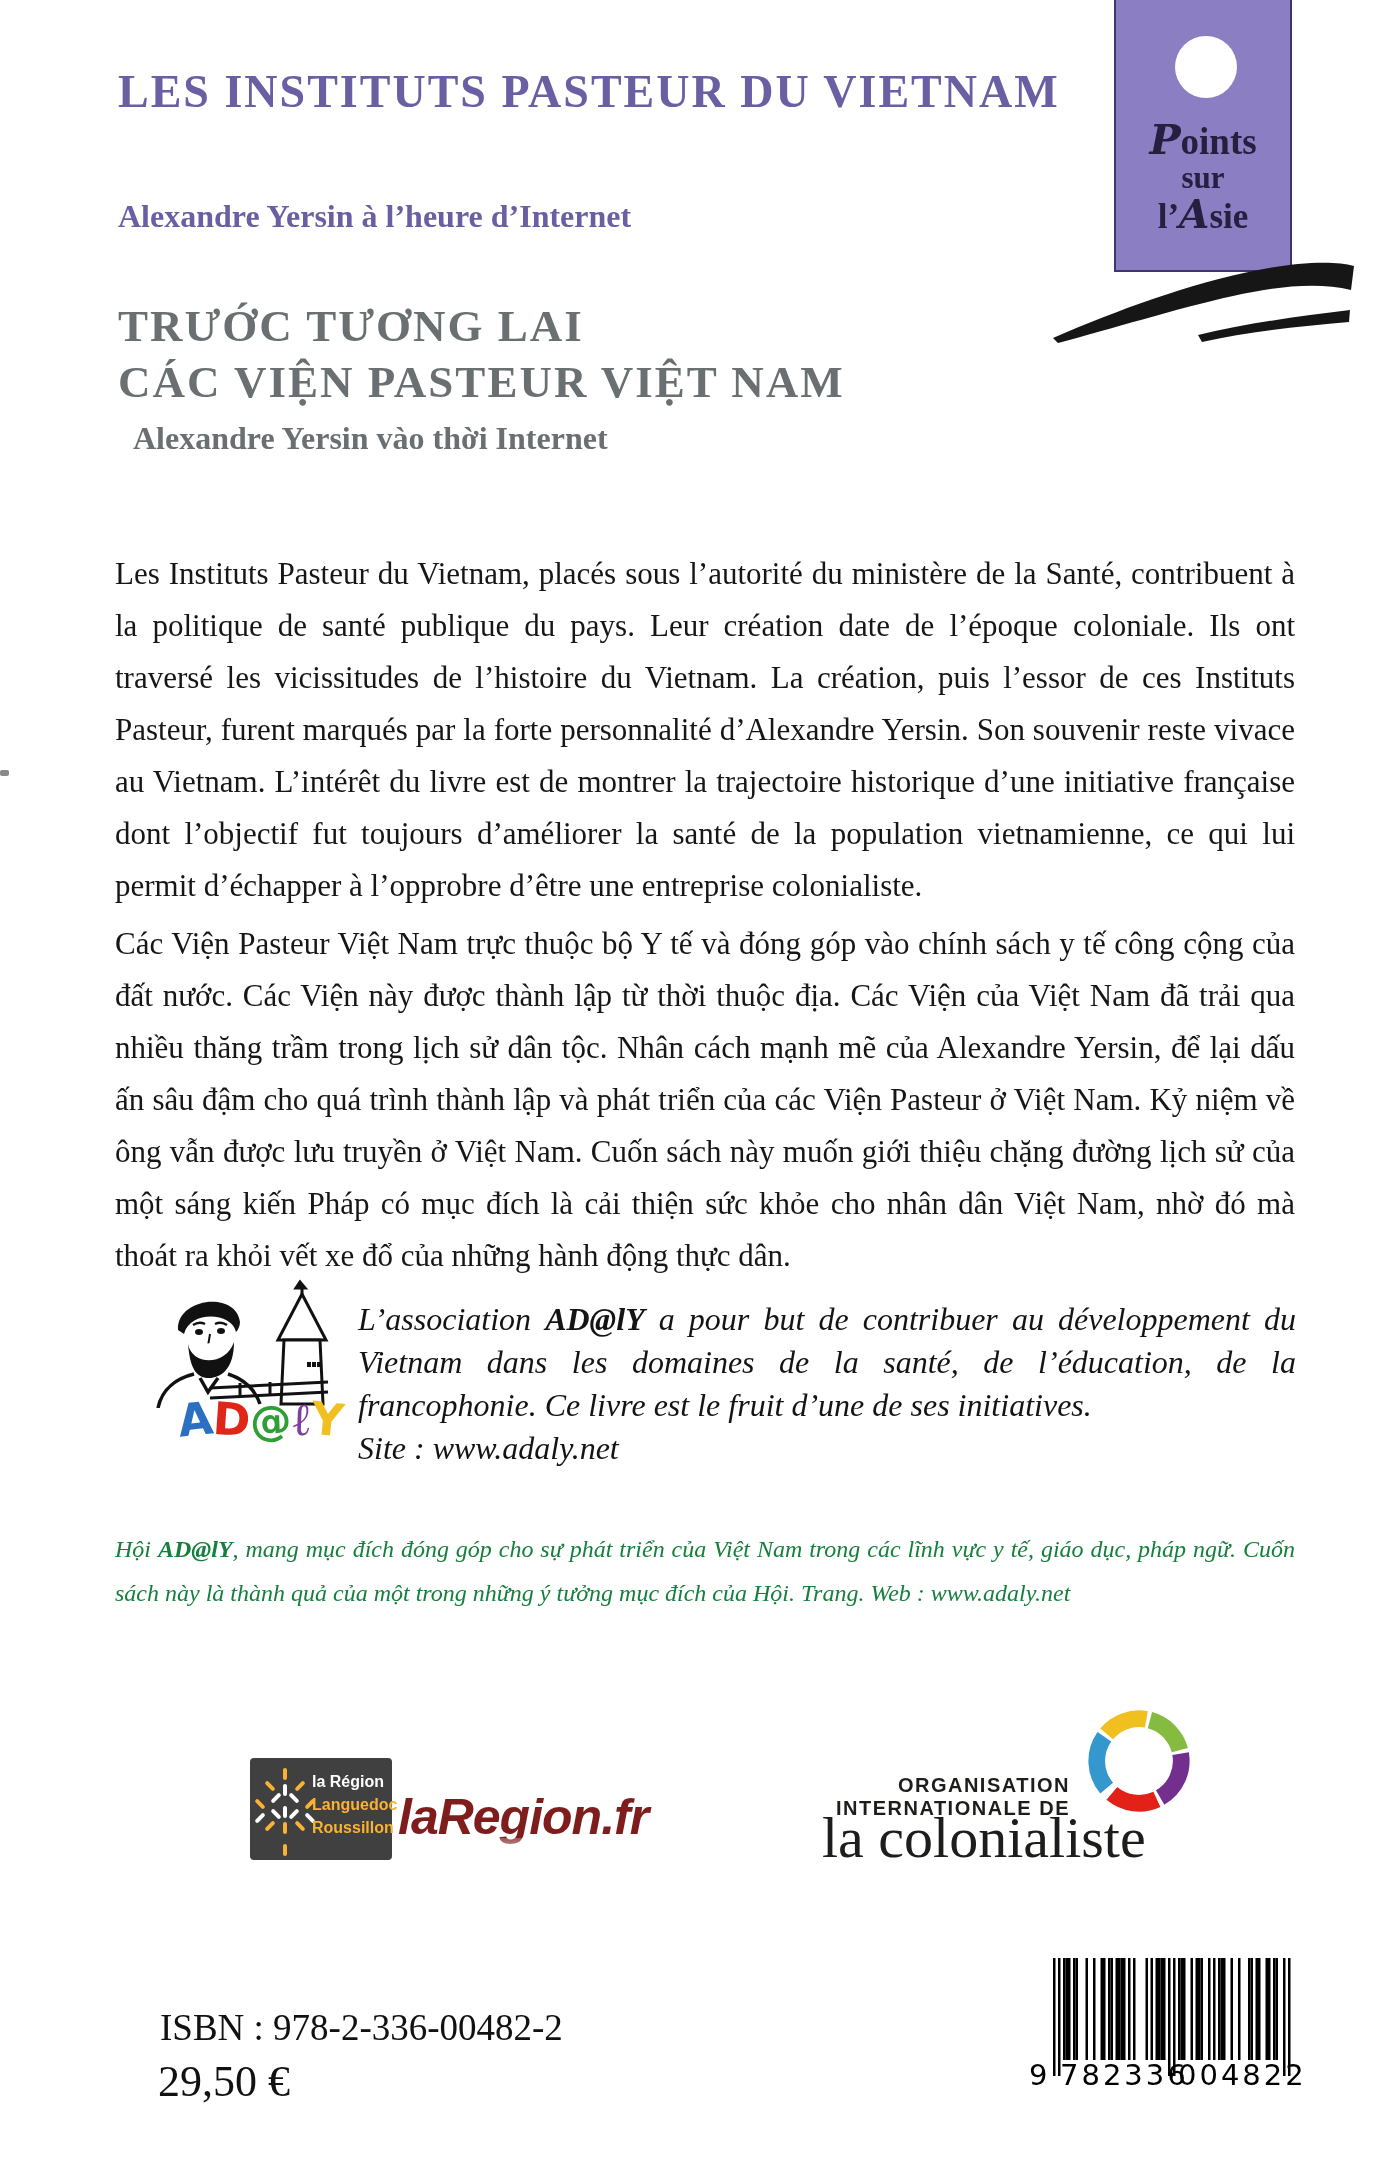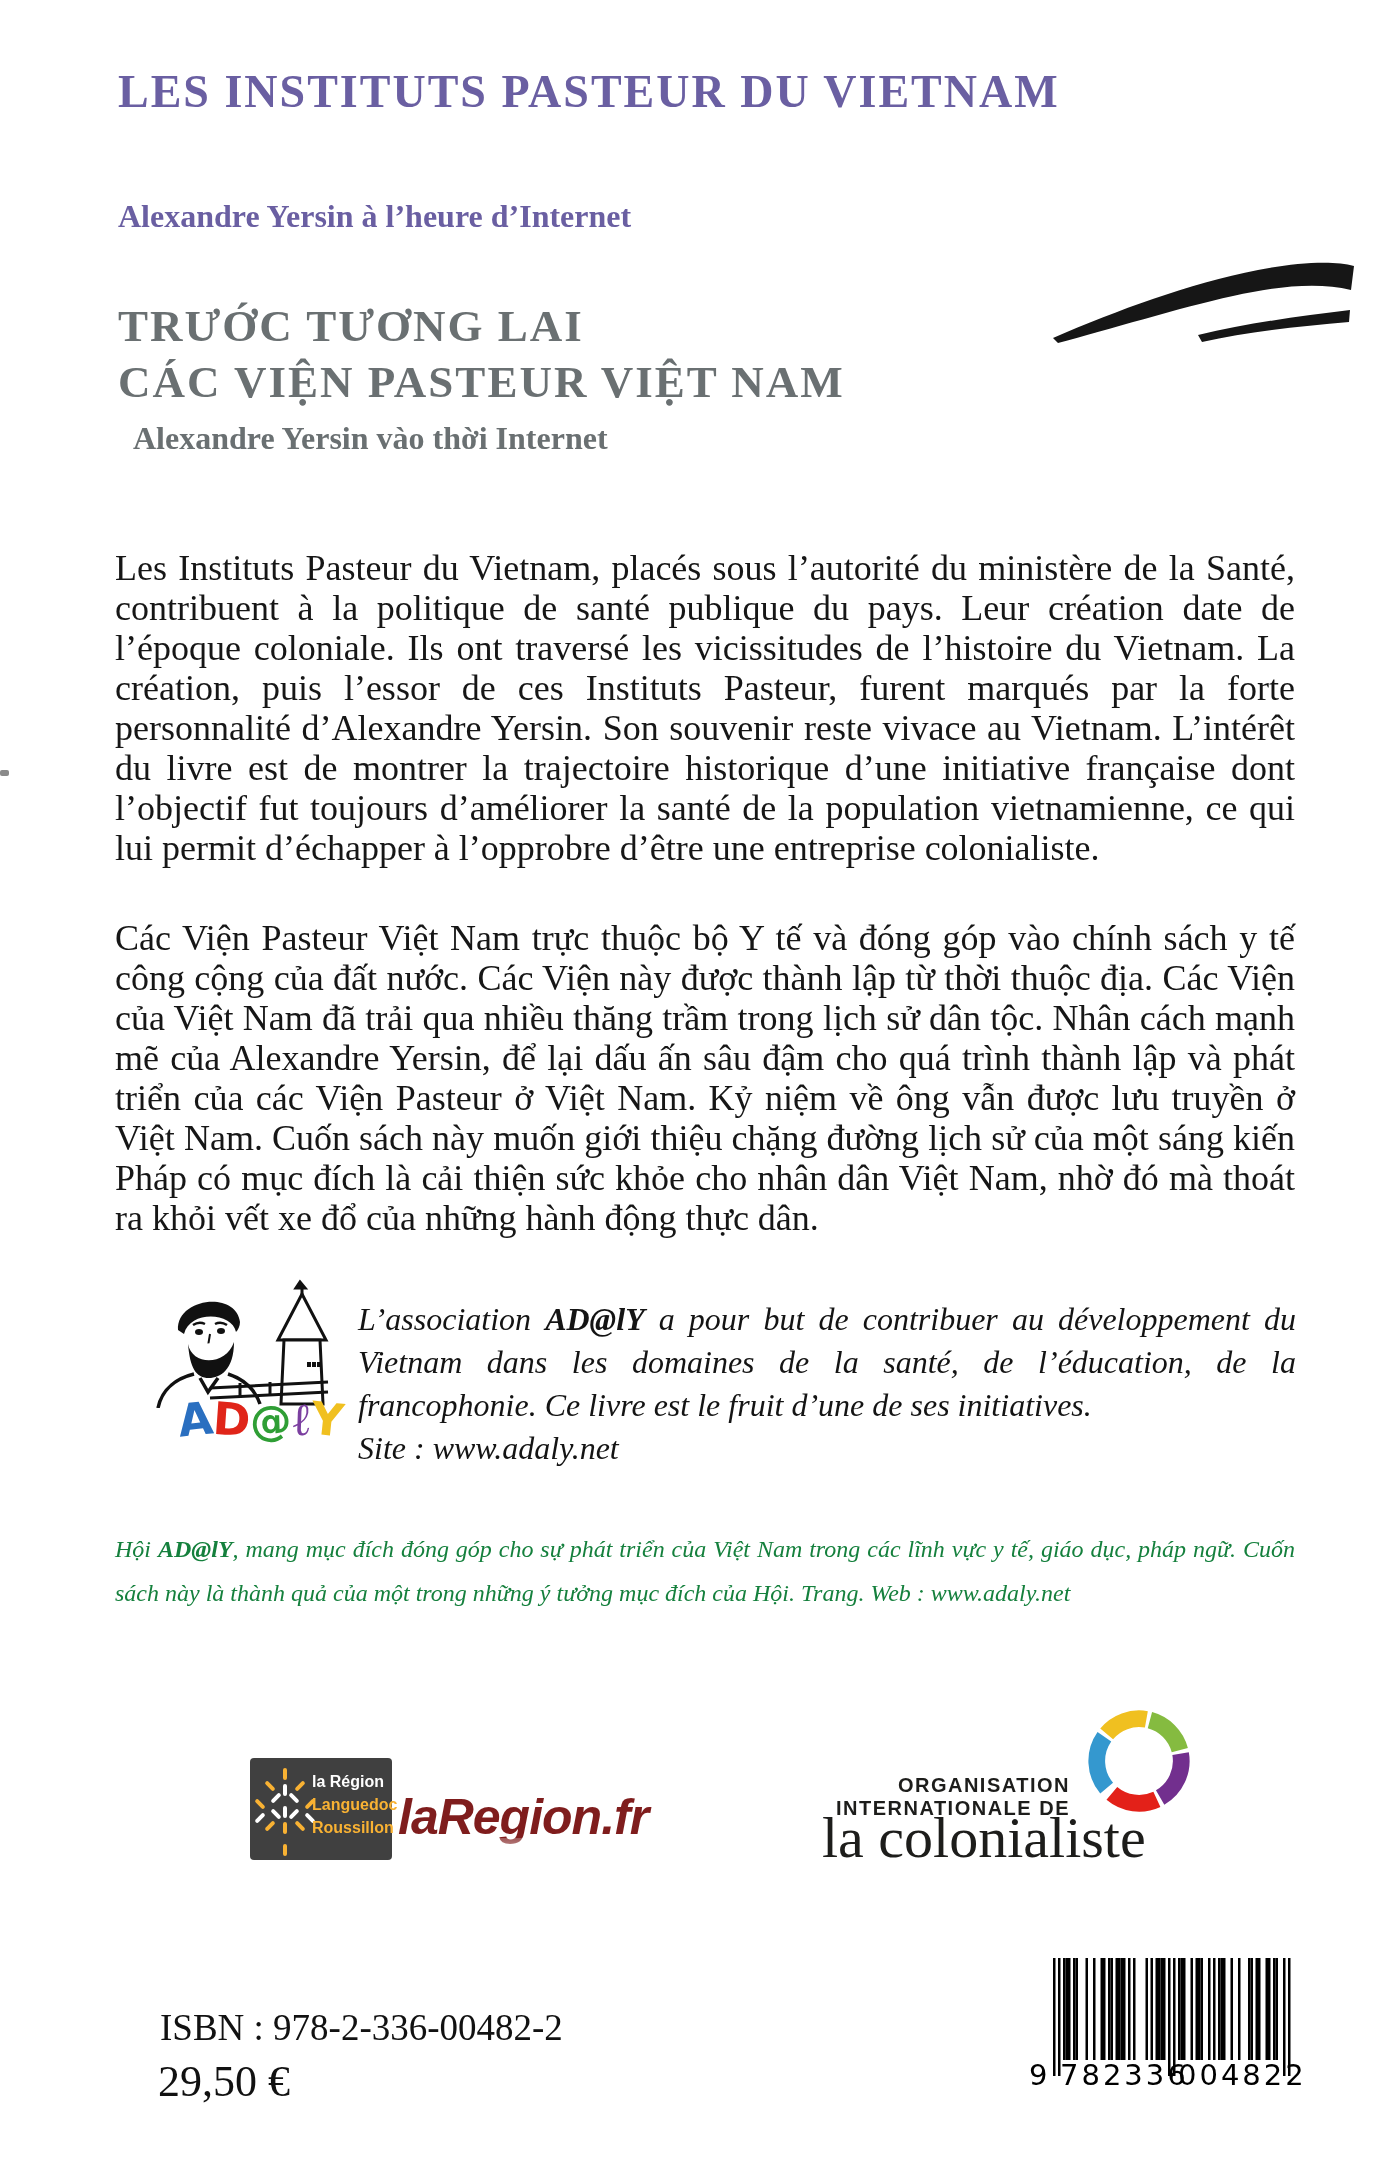--- a/index.html
+++ b/index.html
@@ -20,21 +20,21 @@
 
   
   .t-fr{position:absolute;left:118px;top:66px;width:1000px;color:#6a5fa2;font-weight:700;
         font-size:46px;line-height:51px;letter-spacing:2px;white-space:nowrap;}
   .t-fr-sub{position:absolute;left:118px;top:198px;color:#6a5fa2;font-weight:700;font-size:32px;white-space:nowrap;}
   .t-vn{position:absolute;left:118px;top:298px;color:#6a7072;font-weight:700;
         font-size:45px;line-height:56px;letter-spacing:2px;white-space:nowrap;}
   .t-vn-sub{position:absolute;left:118px;top:420px;color:#6a7072;font-weight:700;font-size:32px;white-space:nowrap;margin-left:15px;}
 
   
-  .para{position:absolute;left:115px;width:1180px;font-size:36px;line-height:40px;
+  .para{position:absolute;left:115px;width:1180px;font-size:31px;line-height:52px;
         text-align:justify;color:#161616;}
   .para-fr{top:548px;}
   .para-vn{top:918px;}
 
   
   .adaly{position:absolute;left:150px;top:1276px;width:200px;height:186px;}
   .adaly svg{position:absolute;left:0;top:0;}
   .adaly-word{position:absolute;left:28px;top:120px;width:160px;font-family:"DejaVu Sans",sans-serif;
               font-weight:700;font-size:45px;line-height:48px;white-space:nowrap;}
   .adaly-ch{display:inline-block;}
@@ -83,20 +83,28 @@
   .bc-left{left:7px;width:106px;text-align:center;letter-spacing:3px;}
   .bc-right{left:125px;width:106px;text-align:center;letter-spacing:3px;}
 
   .edge-mark{position:absolute;left:0;top:770px;width:9px;height:6px;background:#8a8a8a;border-radius:2px;}
 </style>
 </head>
 <body>
 
 <div class="page">
 
+  <div class="bookmark">
+    <div class="bm-circle"></div>
+    <div class="bm-text">
+      <div class="bm-l1"><span class="bm-script">P</span><span>oints</span></div>
+      <div class="bm-l2">sur</div>
+      <div class="bm-l3"><span>l’</span><span class="bm-script">A</span><span>sie</span></div>
+    </div>
+  </div>
 
   <svg class="brush" width="310" height="105" viewBox="0 0 310 105">
     <path d="M5,100 C70,72 140,46 210,32 C245,25 285,22 306,28 L303,52 C270,44 230,48 185,58 C130,70 60,92 10,105 Z" fill="#161616"></path>
     <path d="M150,97 C200,85 252,78 302,72 L301,84 C252,88 200,94 154,104 Z" fill="#161616"></path>
   </svg>
 
   <div class="t-fr">
     <div>LES INSTITUTS PASTEUR DU VIETNAM</div>
   </div>
   <div class="t-fr-sub">Alexandre Yersin à l’heure d’Internet</div>

